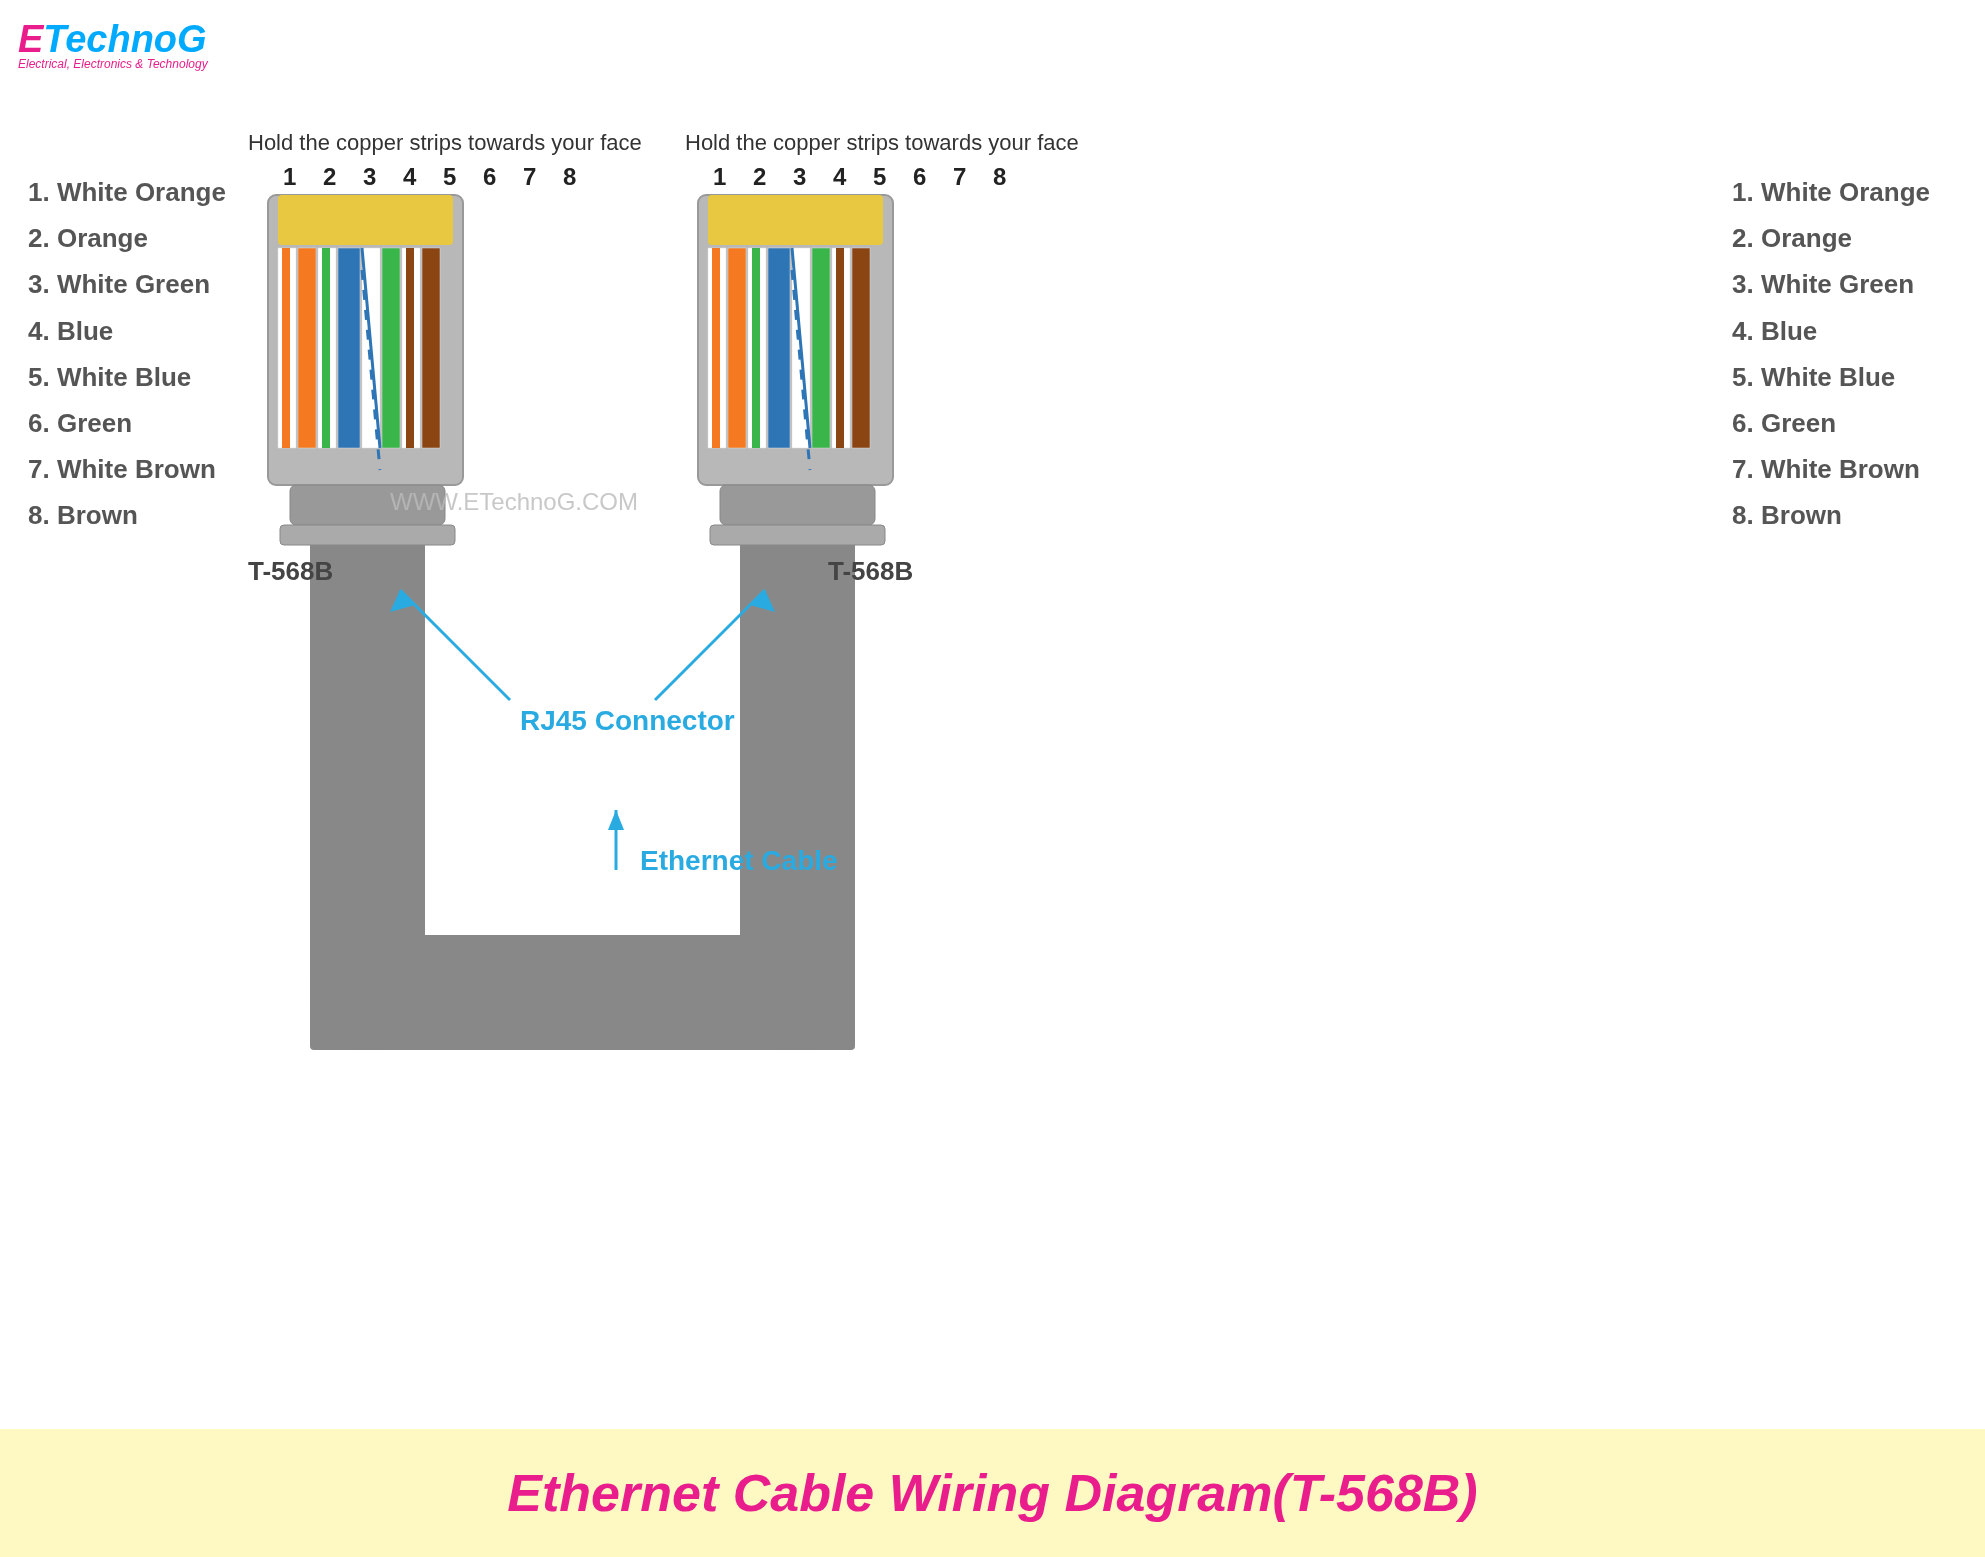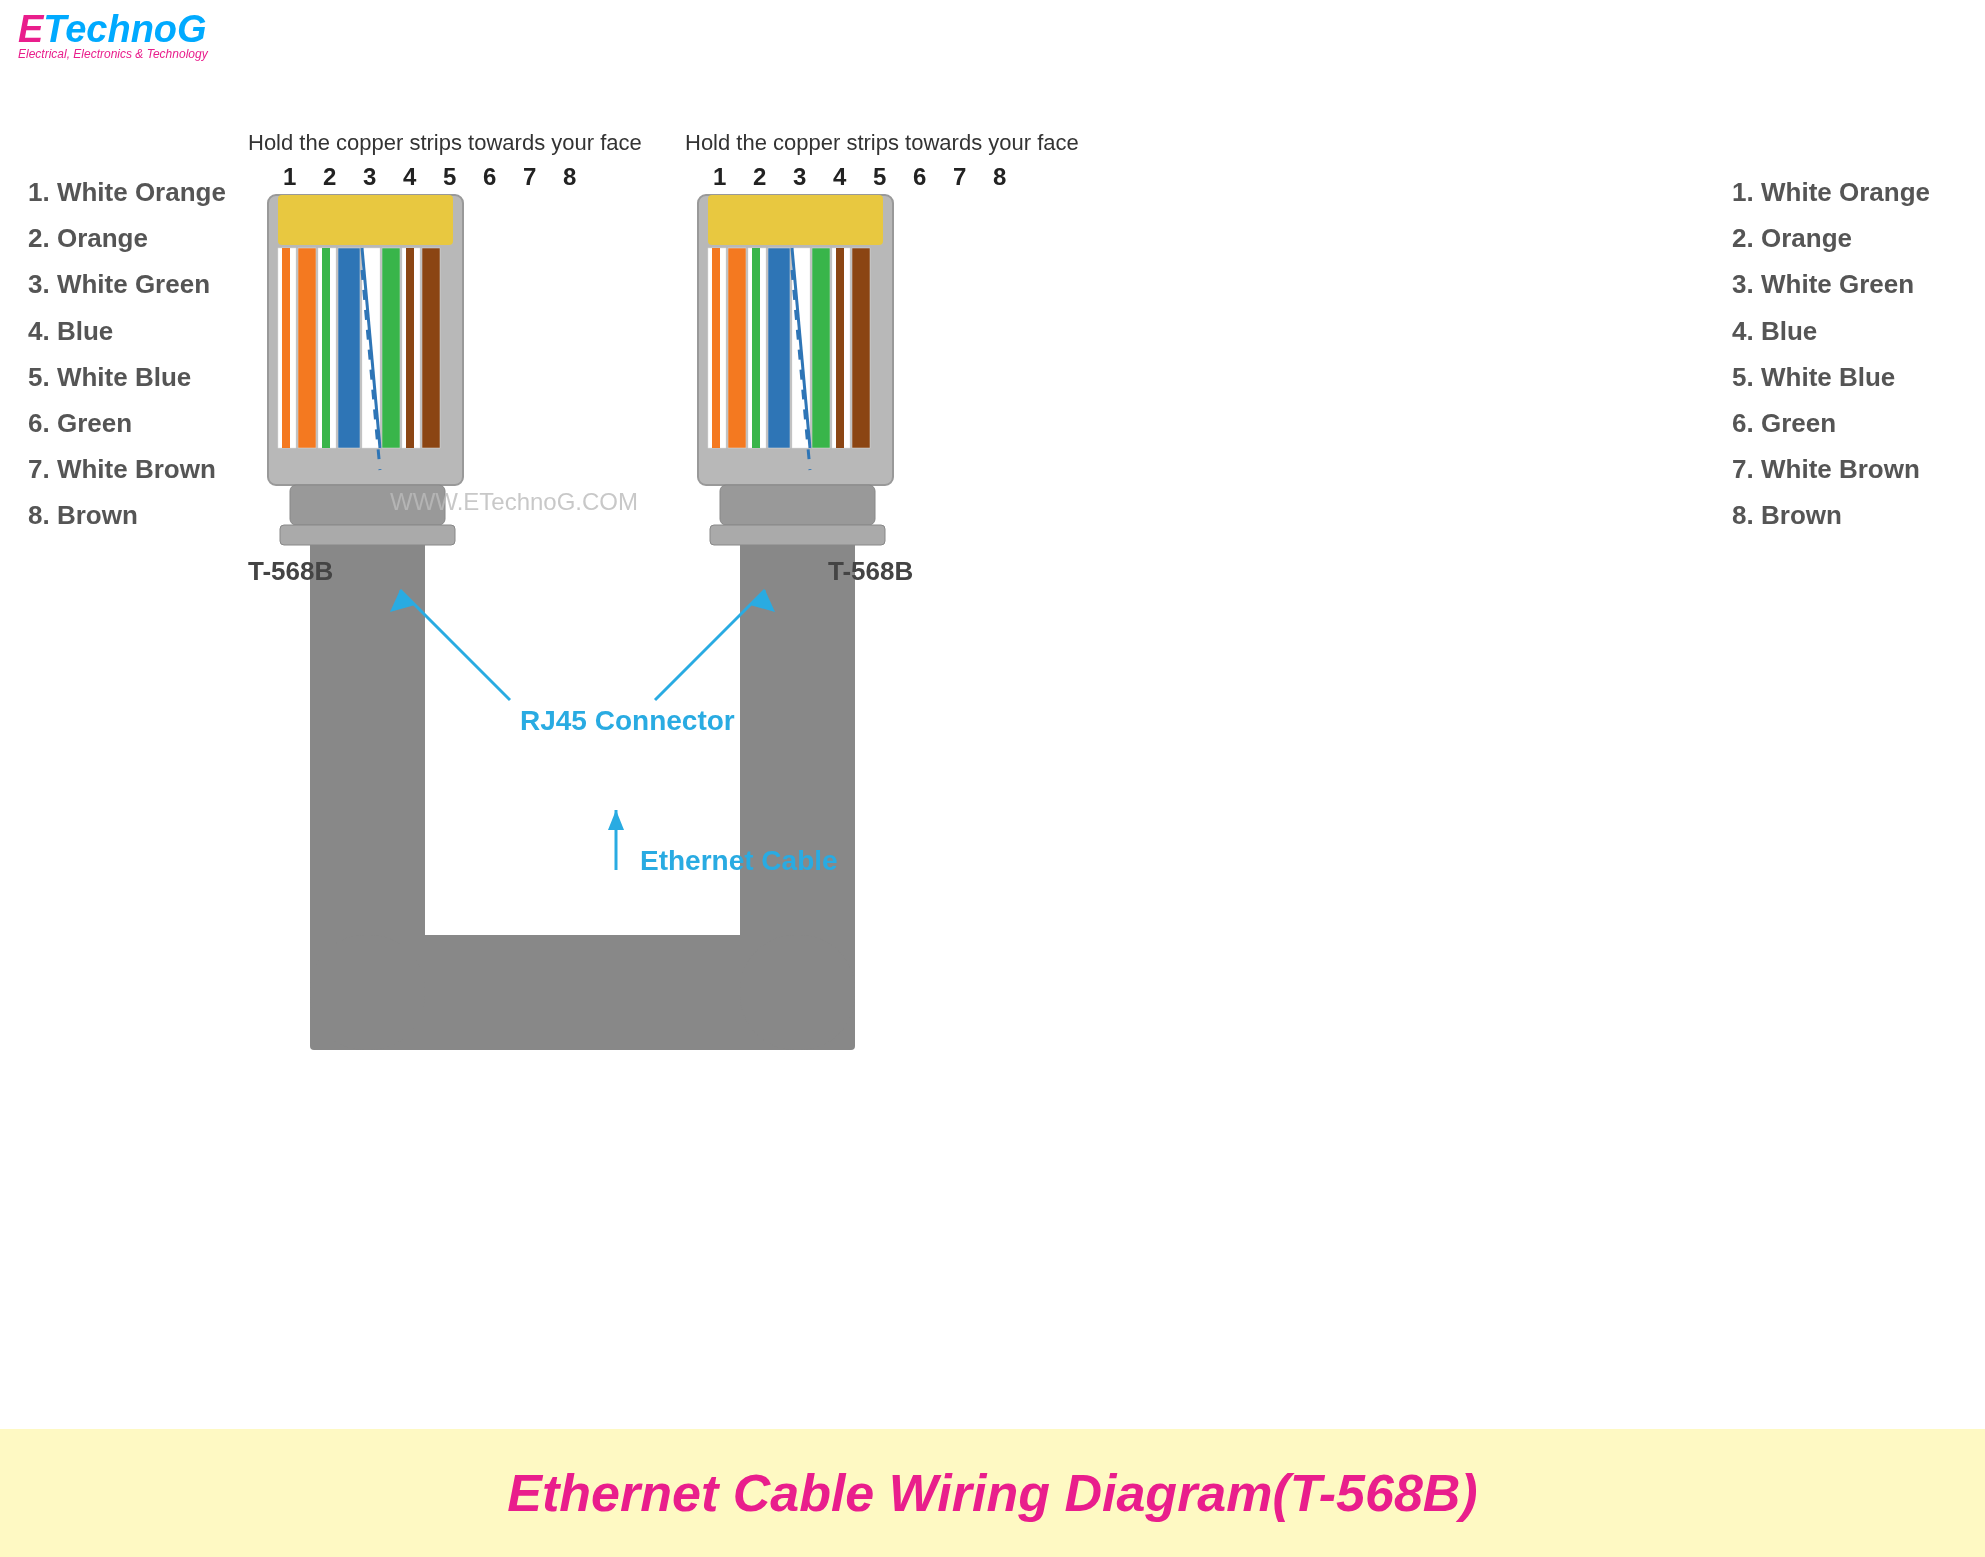--- a/index.html
+++ b/index.html
@@ -8,21 +8,21 @@
       height: 1557px;
       background: #fff;
       font-family: Arial, sans-serif;
       overflow: hidden;
       position: relative;
     }
 
     
     .logo-area {
       position: absolute;
-      top: 8px;
+      top: 18px;
       left: 18px;
     }
     .logo-e {
       font-size: 38px;
       font-weight: bold;
       color: #e91e8c;
       font-style: italic;
     }
     .logo-technog {
       font-size: 38px;

